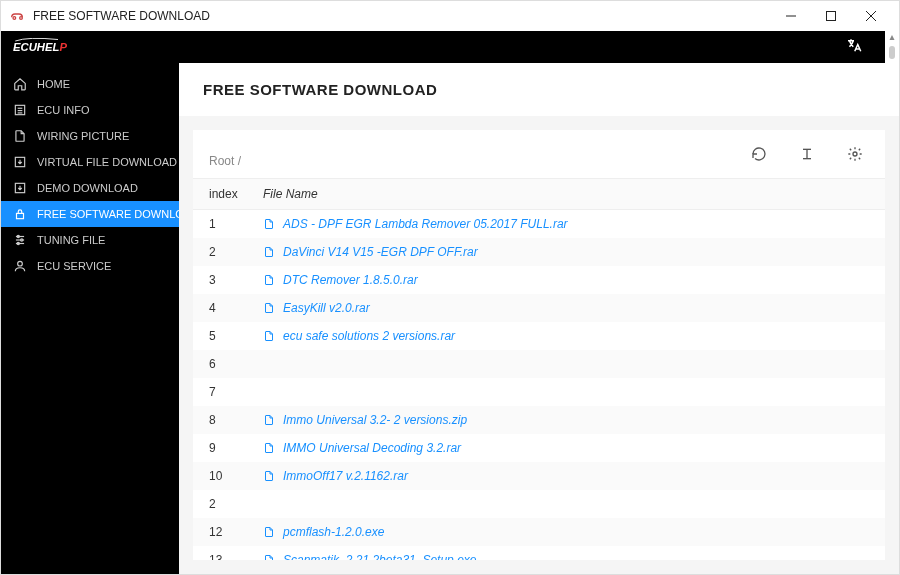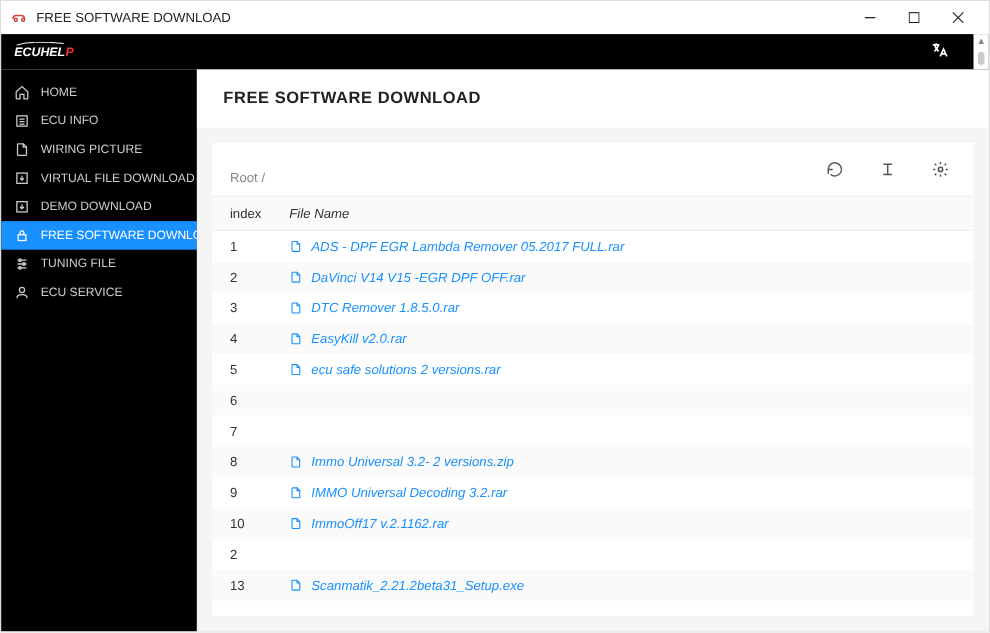--- a/index.html
+++ b/index.html
@@ -303,20 +303,30 @@
                   <path d="M14 3H6a1 1 0 0 0-1 1v16a1 1 0 0 0 1 1h12a1 1 0 0 0 1-1V8z"></path>
                   <path d="M14 3v5h5"></path>
                 </svg></span>
               <span>ImmoOff17 v.2.1162.rar</span>
             </div>
           </div>
           <div class="row">
             <div class="col-index">2</div>
           </div>
           <div class="row">
+            <div class="col-index">12</div>
+            <div class="col-name file-link">
+              <span class="file-icon"><svg width="12" height="14" viewBox="0 0 24 24" fill="none" stroke-width="2">
+                  <path d="M14 3H6a1 1 0 0 0-1 1v16a1 1 0 0 0 1 1h12a1 1 0 0 0 1-1V8z"></path>
+                  <path d="M14 3v5h5"></path>
+                </svg></span>
+              <span>pcmflash-1.2.0.exe</span>
+            </div>
+          </div>
+          <div class="row">
             <div class="col-index">13</div>
             <div class="col-name file-link">
               <span class="file-icon"><svg width="12" height="14" viewBox="0 0 24 24" fill="none" stroke-width="2">
                   <path d="M14 3H6a1 1 0 0 0-1 1v16a1 1 0 0 0 1 1h12a1 1 0 0 0 1-1V8z"></path>
                   <path d="M14 3v5h5"></path>
                 </svg></span>
               <span>Scanmatik_2.21.2beta31_Setup.exe</span>
             </div>
           </div>
         </div>

